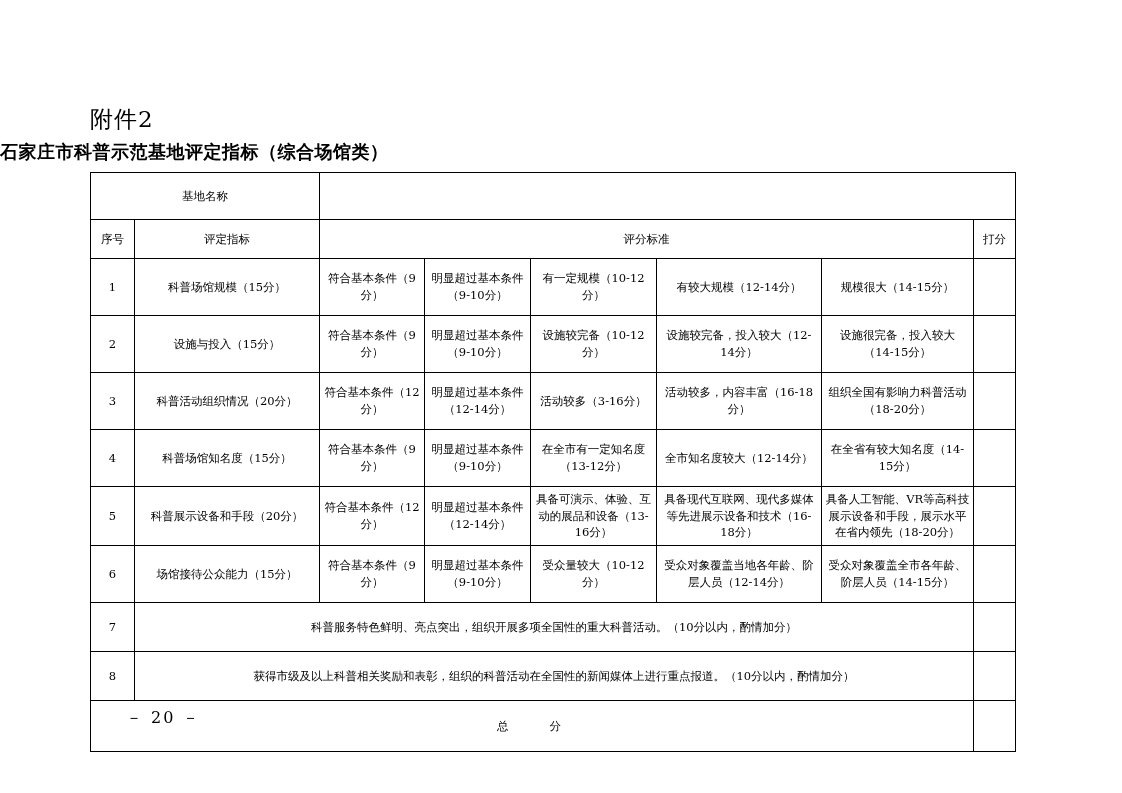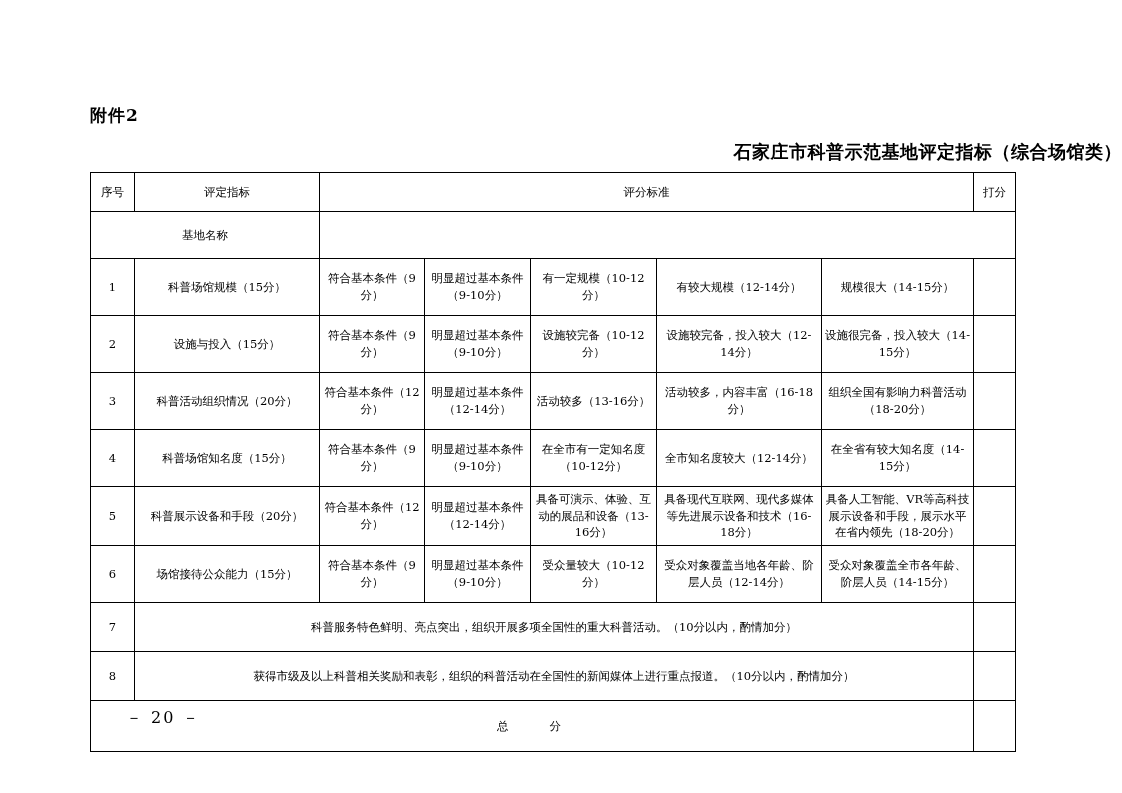--- a/index.html
+++ b/index.html
@@ -19,30 +19,30 @@
     position: absolute;
     left: 0; top: 0;
     width: 1122px;
     height: 793px;
   }
   .attachment-label {
     position: absolute;
     left: 90px;
     top: 104px;
     font-family: "DejaVu Serif", "Liberation Serif", serif;
-    font-size: 17px;
-    font-weight: bold;
+    font-size: 23px;
+    font-weight: normal;
     letter-spacing: 1px;
   }
   .doc-title {
     position: absolute;
     left: 0;
     top: 140px;
     width: 1122px;
-    text-align: right;
+    text-align: left;
     font-family: "DejaVu Serif", "Liberation Serif", serif;
     font-size: 18px;
     font-weight: bold;
     letter-spacing: 0.5px;
   }
   table.main {
     position: absolute;
     left: 90px;
     top: 172px;
     width: 925px;
@@ -118,29 +118,29 @@
       <col style="width:185px">
       <col style="width:105px">
       <col style="width:106px">
       <col style="width:126px">
       <col style="width:165px">
       <col style="width:152px">
       <col style="width:42px">
     </colgroup>
     <tbody>
       <tr>
+        <td class="cell-name-label" colspan="2">基地名称</td>
+        <td class="cell-name-value" colspan="6"></td>
+      </tr>
+      <tr>
         <td class="head">序号</td>
         <td class="head">评定指标</td>
         <td class="head" colspan="5">评分标准</td>
         <td class="head">打分</td>
       </tr>
-      <tr>
-        <td class="cell-name-label" colspan="2">基地名称</td>
-        <td class="cell-name-value" colspan="6"></td>
-      </tr>
 
       <tr class="body-row">
         <td class="idx">1</td>
         <td class="indicator">科普场馆规模（15分）</td>
         <td>符合基本条件（9分）</td>
         <td>明显超过基本条件（9-10分）</td>
         <td>有一定规模（10-12分）</td>
         <td>有较大规模（12-14分）</td>
         <td>规模很大（14-15分）</td>
         <td></td>
@@ -155,32 +155,32 @@
         <td>设施较完备，投入较大（12-14分）</td>
         <td>设施很完备，投入较大（14-15分）</td>
         <td></td>
       </tr>
 
       <tr class="body-row">
         <td class="idx">3</td>
         <td class="indicator">科普活动组织情况（20分）</td>
         <td>符合基本条件（12分）</td>
         <td>明显超过基本条件（12-14分）</td>
-        <td>活动较多（13-16分）</td>
+        <td>活动较多（3-16分）</td>
         <td>活动较多，内容丰富（16-18分）</td>
         <td>组织全国有影响力科普活动（18-20分）</td>
         <td></td>
       </tr>
 
       <tr class="body-row">
         <td class="idx">4</td>
         <td class="indicator">科普场馆知名度（15分）</td>
         <td>符合基本条件（9分）</td>
         <td>明显超过基本条件（9-10分）</td>
-        <td>在全市有一定知名度（10-12分）</td>
+        <td>在全市有一定知名度（13-12分）</td>
         <td>全市知名度较大（12-14分）</td>
         <td>在全省有较大知名度（14-15分）</td>
         <td></td>
       </tr>
 
       <tr class="body-row">
         <td class="idx">5</td>
         <td class="indicator">科普展示设备和手段（20分）</td>
         <td>符合基本条件（12分）</td>
         <td>明显超过基本条件（12-14分）</td>

